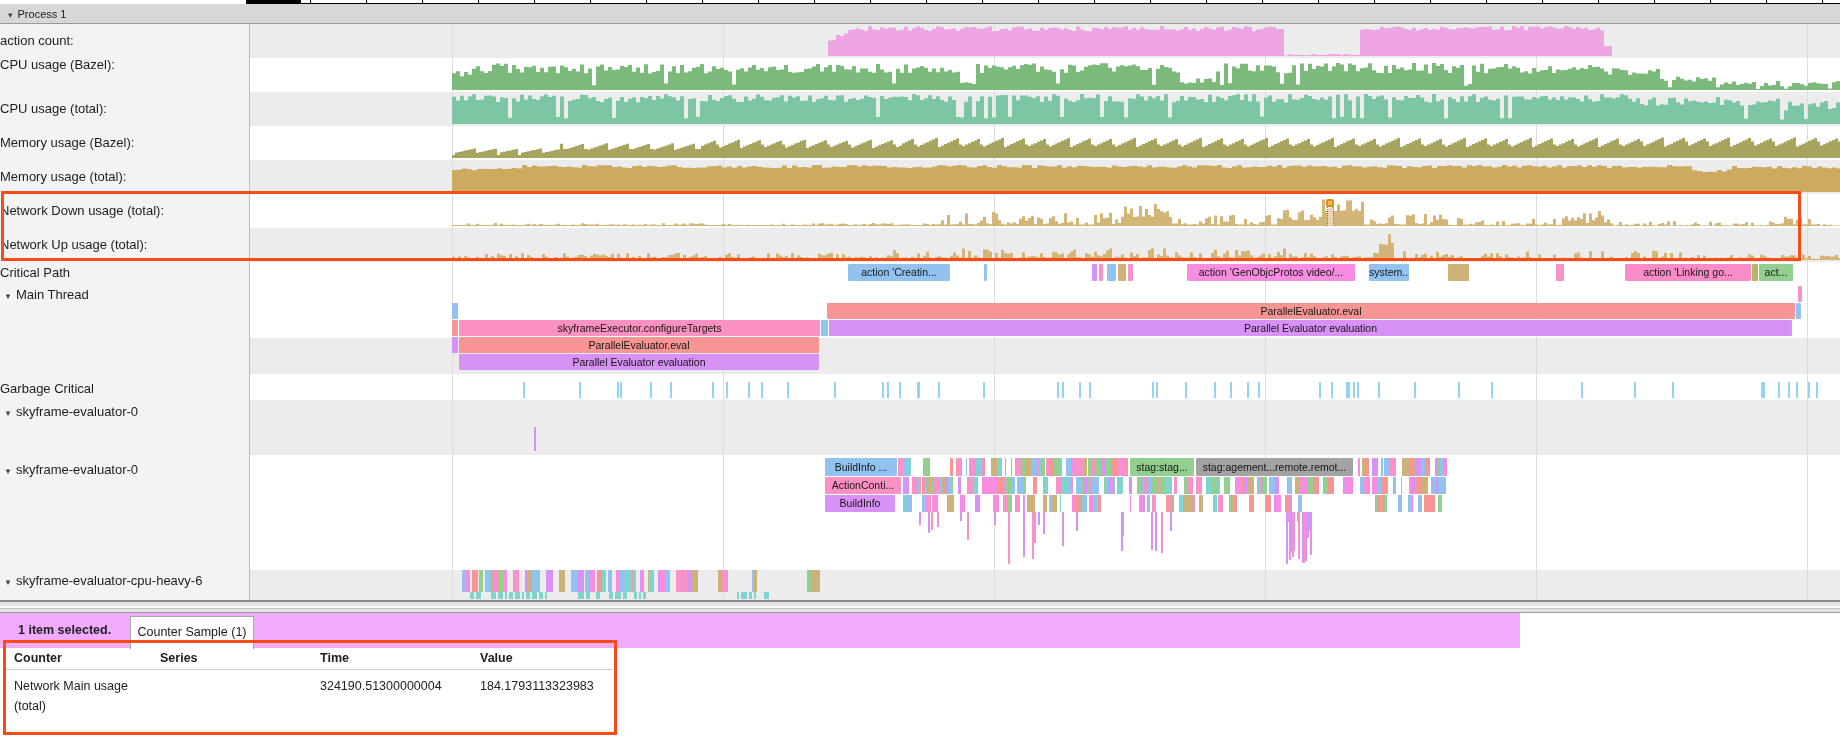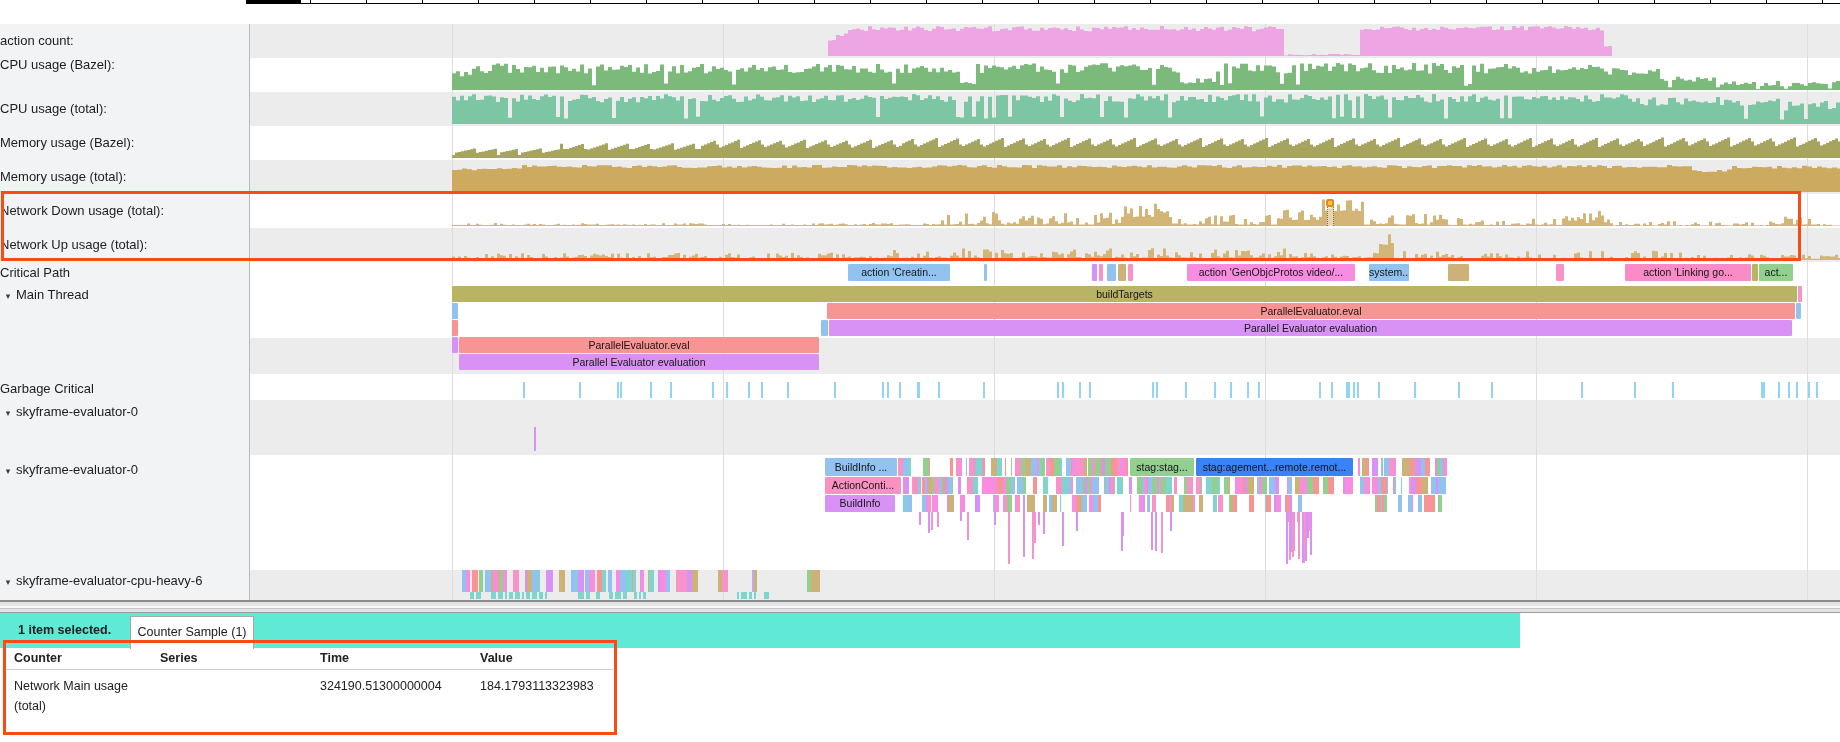--- a/index.html
+++ b/index.html
@@ -25,21 +25,21 @@
   .sliver{position:absolute;}
   
   #marker-col{position:absolute;border-left:1px dotted #8a6d2f;border-right:1px dotted #8a6d2f;
               background:rgba(255,255,255,.45);}
   #marker-dot{position:absolute;width:8px;height:8px;background:#fcc045;border:2px solid #e08c1d;border-radius:2px;}
   
   #splitter{left:0;top:600px;width:1840px;height:13px;background:#e3e3e3;
             border-top:2px solid #8b8b8b;border-bottom:1px solid #9d9d9d;}
   #splitter .groove{position:absolute;left:0;top:4px;width:1840px;height:3px;background:#f8f8f8;border-bottom:1px solid #c6c6c6;}
   
-  #bottom-panel{left:0;top:613px;width:1520px;height:129px;background:#5eead4;}
+  #bottom-panel{left:0;top:613px;width:1520px;height:129px;background:#f0abfc;}
   #detail-white{position:absolute;left:0;top:35px;width:1840px;height:94px;background:#fff;}
   #status-text{position:absolute;left:18px;top:10px;font-size:12.5px;font-weight:bold;}
   #tab{position:absolute;left:130px;top:3px;width:124px;height:33px;background:#fff;
        border:1px solid #a8a8a8;border-bottom:none;font-size:12.5px;text-align:center;line-height:31px;}
   
   .th{position:absolute;top:38px;font-size:12.5px;font-weight:bold;}
   #thead-rule{position:absolute;left:5px;top:56px;width:608px;height:1px;background:#cfcfcf;}
   .td{position:absolute;top:63px;font-size:12.5px;line-height:20px;}
   .annotation{position:absolute;border:3px solid #f84b16;pointer-events:none;}
 </style>
@@ -74,20 +74,23 @@
       <div style="position: absolute; left: 1236px; top: 0px; width: 1px; height: 3px; background: rgb(0, 0, 0);"></div>
       <div style="position: absolute; left: 1292px; top: 0px; width: 1px; height: 3px; background: rgb(0, 0, 0);"></div>
       <div style="position: absolute; left: 1348px; top: 0px; width: 1px; height: 3px; background: rgb(0, 0, 0);"></div>
       <div style="position: absolute; left: 1404px; top: 0px; width: 1px; height: 3px; background: rgb(0, 0, 0);"></div>
       <div style="position: absolute; left: 1460px; top: 0px; width: 1px; height: 3px; background: rgb(0, 0, 0);"></div>
       <div style="position: absolute; left: 1516px; top: 0px; width: 1px; height: 3px; background: rgb(0, 0, 0);"></div>
       <div style="position: absolute; left: 1572px; top: 0px; width: 1px; height: 3px; background: rgb(0, 0, 0);"></div>
     </div>
   <div class="abs" id="viewport-box"></div>
 
+  <div class="abs" id="process-bar">
+    <span class="arrow">▾</span><span>Process 1</span>
+  </div>
 
   <div class="abs" id="label-col">
       <div class="track-label" style="position: absolute; left: 0px; top: 9px; height: 16px; line-height: 16px;"><span>action count:</span></div>
       <div class="track-label" style="position: absolute; left: 0px; top: 33px; height: 16px; line-height: 16px;"><span>CPU usage (Bazel):</span></div>
       <div class="track-label" style="position: absolute; left: 0px; top: 77px; height: 16px; line-height: 16px;"><span>CPU usage (total):</span></div>
       <div class="track-label" style="position: absolute; left: 0px; top: 111px; height: 16px; line-height: 16px;"><span>Memory usage (Bazel):</span></div>
       <div class="track-label" style="position: absolute; left: 0px; top: 145px; height: 16px; line-height: 16px;"><span>Memory usage (total):</span></div>
       <div class="track-label" style="position: absolute; left: 0px; top: 179px; height: 16px; line-height: 16px;"><span>Network Down usage (total):</span></div>
       <div class="track-label" style="position: absolute; left: 0px; top: 213px; height: 16px; line-height: 16px;"><span>Network Up usage (total):</span></div>
       <div class="track-label" style="position: absolute; left: 0px; top: 241px; height: 16px; line-height: 16px;"><span>Critical Path</span></div>
@@ -148,34 +151,34 @@
       <div class="slice" style="position: absolute; left: 857px; top: 240px; width: 9px; height: 17px; background: rgb(146, 195, 240); line-height: 17px;"></div>
       <div class="slice" style="position: absolute; left: 868px; top: 240px; width: 8px; height: 17px; background: rgb(204, 178, 120); line-height: 17px;"></div>
       <div class="slice" style="position: absolute; left: 878px; top: 240px; width: 5px; height: 17px; background: rgb(248, 147, 201); line-height: 17px;"></div>
       <div class="slice" style="position: absolute; left: 937px; top: 240px; width: 168px; height: 17px; background: rgb(247, 140, 224); line-height: 17px;">action 'GenObjcProtos video/...</div>
       <div class="slice" style="position: absolute; left: 1119px; top: 240px; width: 40px; height: 17px; background: rgb(146, 195, 240); line-height: 17px;">system...</div>
       <div class="slice" style="position: absolute; left: 1198px; top: 240px; width: 21px; height: 17px; background: rgb(204, 178, 120); line-height: 17px;"></div>
       <div class="slice" style="position: absolute; left: 1306px; top: 240px; width: 8px; height: 17px; background: rgb(248, 147, 201); line-height: 17px;"></div>
       <div class="slice" style="position: absolute; left: 1375px; top: 240px; width: 126px; height: 17px; background: rgb(249, 139, 200); line-height: 17px;">action 'Linking go...</div>
       <div class="slice" style="position: absolute; left: 1502px; top: 240px; width: 6px; height: 17px; background: rgb(184, 180, 100); line-height: 17px;"></div>
       <div class="slice" style="position: absolute; left: 1509px; top: 240px; width: 34px; height: 17px; background: rgb(147, 207, 142); line-height: 17px;">act...</div>
-      <div class="slice" style="position: absolute; left: 202px; top: 262px; width: 1345px; height: 16px; background: rgb(184, 180, 100); line-height: 16px;">buildTargets</div>
       <div class="slice" style="position: absolute; left: 1548px; top: 262px; width: 4px; height: 16px; background: rgb(248, 147, 201); line-height: 16px;"></div>
       <div class="slice" style="position: absolute; left: 202px; top: 279px; width: 6px; height: 16px; background: rgb(146, 195, 240); line-height: 16px;"></div>
       <div class="slice" style="position: absolute; left: 577px; top: 279px; width: 968px; height: 16px; background: rgb(247, 148, 148); line-height: 16px;">ParallelEvaluator.eval</div>
       <div class="slice" style="position: absolute; left: 1546px; top: 279px; width: 5px; height: 16px; background: rgb(146, 195, 240); line-height: 16px;"></div>
       <div class="slice" style="position: absolute; left: 202px; top: 296px; width: 6px; height: 16px; background: rgb(247, 148, 148); line-height: 16px;"></div>
+      <div class="slice" style="position: absolute; left: 209px; top: 296px; width: 361px; height: 16px; background: rgb(251, 144, 194); line-height: 16px;">skyframeExecutor.configureTargets</div>
       <div class="slice" style="position: absolute; left: 571px; top: 296px; width: 7px; height: 16px; background: rgb(146, 195, 240); line-height: 16px;"></div>
       <div class="slice" style="position: absolute; left: 579px; top: 296px; width: 963px; height: 16px; background: rgb(216, 145, 245); line-height: 16px;">Parallel Evaluator evaluation</div>
       <div class="slice" style="position: absolute; left: 202px; top: 313px; width: 6px; height: 16px; background: rgb(216, 145, 245); line-height: 16px;"></div>
       <div class="slice" style="position: absolute; left: 209px; top: 313px; width: 360px; height: 16px; background: rgb(247, 148, 148); line-height: 16px;">ParallelEvaluator.eval</div>
       <div class="slice" style="position: absolute; left: 209px; top: 330px; width: 360px; height: 16px; background: rgb(216, 145, 245); line-height: 16px;">Parallel Evaluator evaluation</div>
       <div class="slice" style="position: absolute; left: 575px; top: 434px; width: 72px; height: 18px; background: rgb(146, 195, 240); line-height: 18px;">BuildInfo ...</div>
       <div class="slice" style="position: absolute; left: 880px; top: 434px; width: 64px; height: 18px; background: rgb(147, 207, 142); line-height: 18px;">stag:stag...</div>
-      <div class="slice" style="position: absolute; left: 946px; top: 434px; width: 157px; height: 18px; background: #3b82f6; line-height: 18px;">stag:agement...remote.remot...</div>
+      <div class="slice" style="position: absolute; left: 946px; top: 434px; width: 157px; height: 18px; background: #a3a3a3; line-height: 18px;">stag:agement...remote.remot...</div>
       <div class="slice" style="position: absolute; left: 575px; top: 453px; width: 76px; height: 17px; background: rgb(251, 144, 194); line-height: 17px;">ActionConti...</div>
       <div class="slice" style="position: absolute; left: 575px; top: 471px; width: 70px; height: 17px; background: rgb(216, 145, 245); line-height: 17px;">BuildInfo</div>
       <div class="sliver" style="position: absolute; left: 648px; top: 434px; width: 5px; height: 18px; background: rgb(248, 147, 201);"></div>
       <div class="sliver" style="position: absolute; left: 653px; top: 434px; width: 5px; height: 18px; background: rgb(146, 195, 240);"></div>
       <div class="sliver" style="position: absolute; left: 658px; top: 434px; width: 1px; height: 18px; background: rgb(127, 212, 207);"></div>
       <div class="sliver" style="position: absolute; left: 659px; top: 434px; width: 2px; height: 18px; background: rgb(127, 212, 207);"></div>
       <div class="sliver" style="position: absolute; left: 673px; top: 434px; width: 6px; height: 18px; background: rgb(147, 207, 142);"></div>
       <div class="sliver" style="position: absolute; left: 679px; top: 434px; width: 1px; height: 18px; background: rgb(247, 148, 148);"></div>
       <div class="sliver" style="position: absolute; left: 700px; top: 434px; width: 3px; height: 18px; background: rgb(247, 148, 148);"></div>
       <div class="sliver" style="position: absolute; left: 706px; top: 434px; width: 1px; height: 18px; background: rgb(247, 148, 148);"></div>

